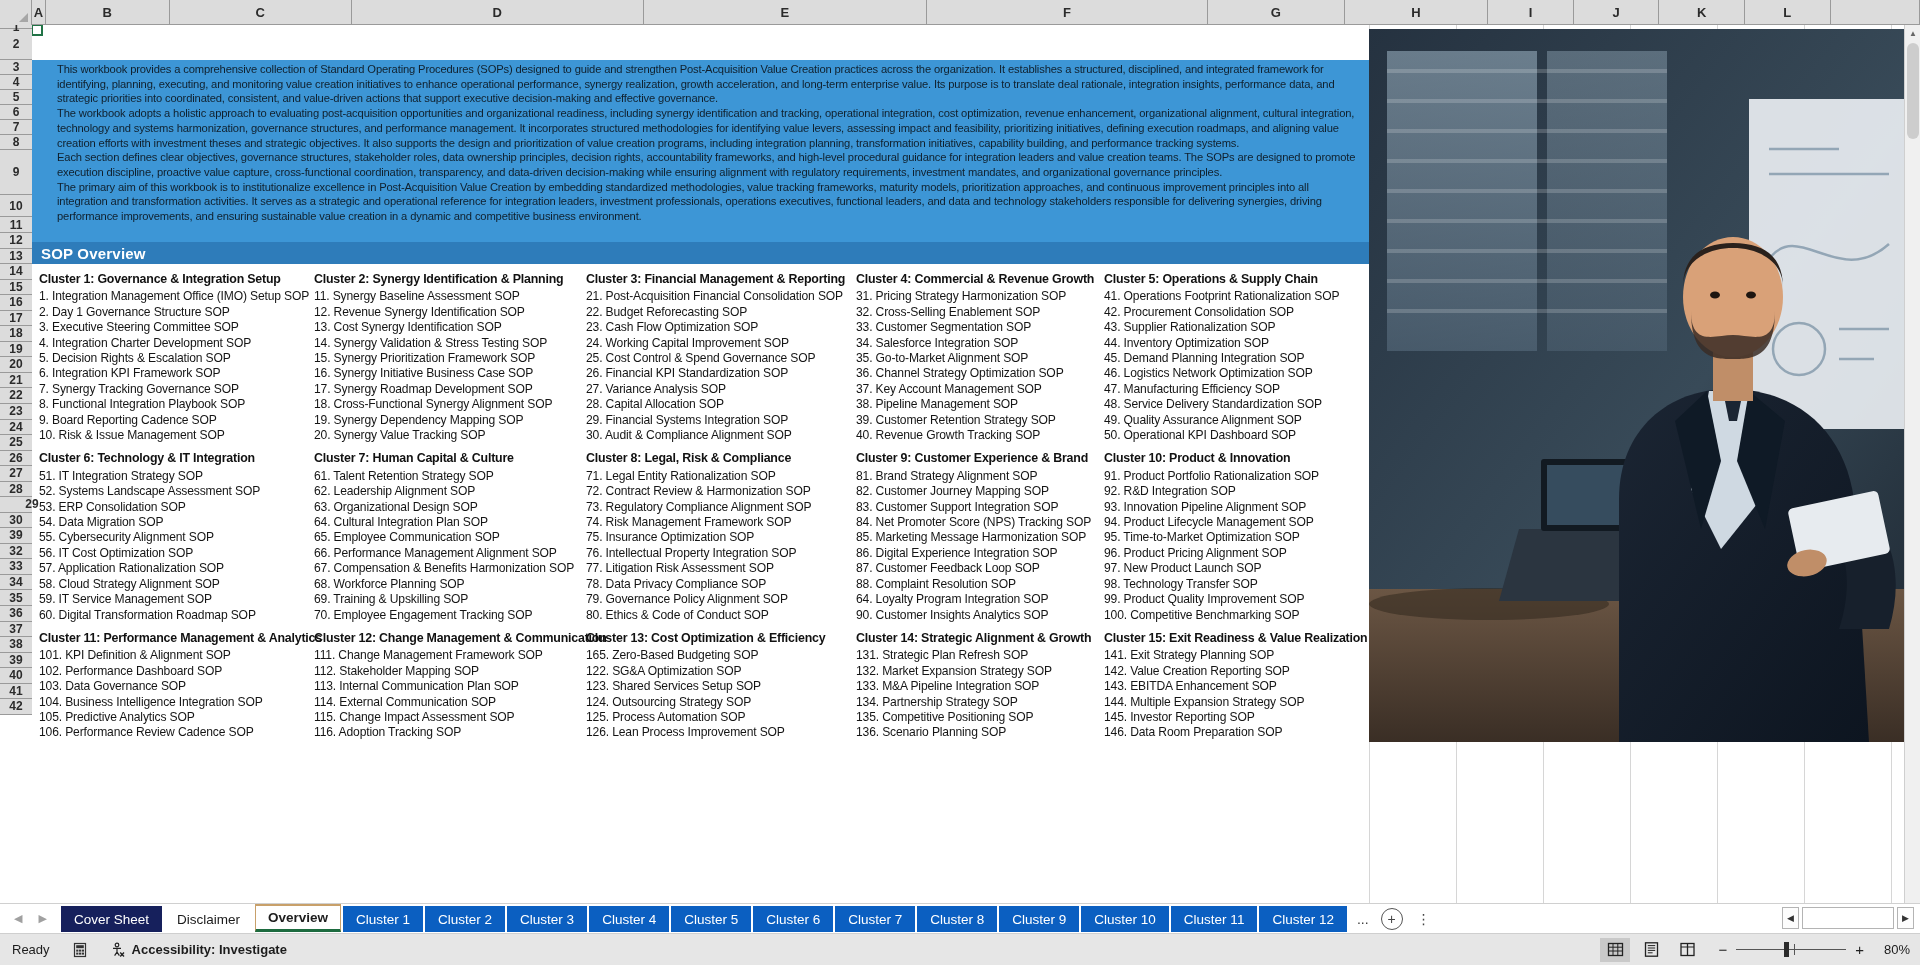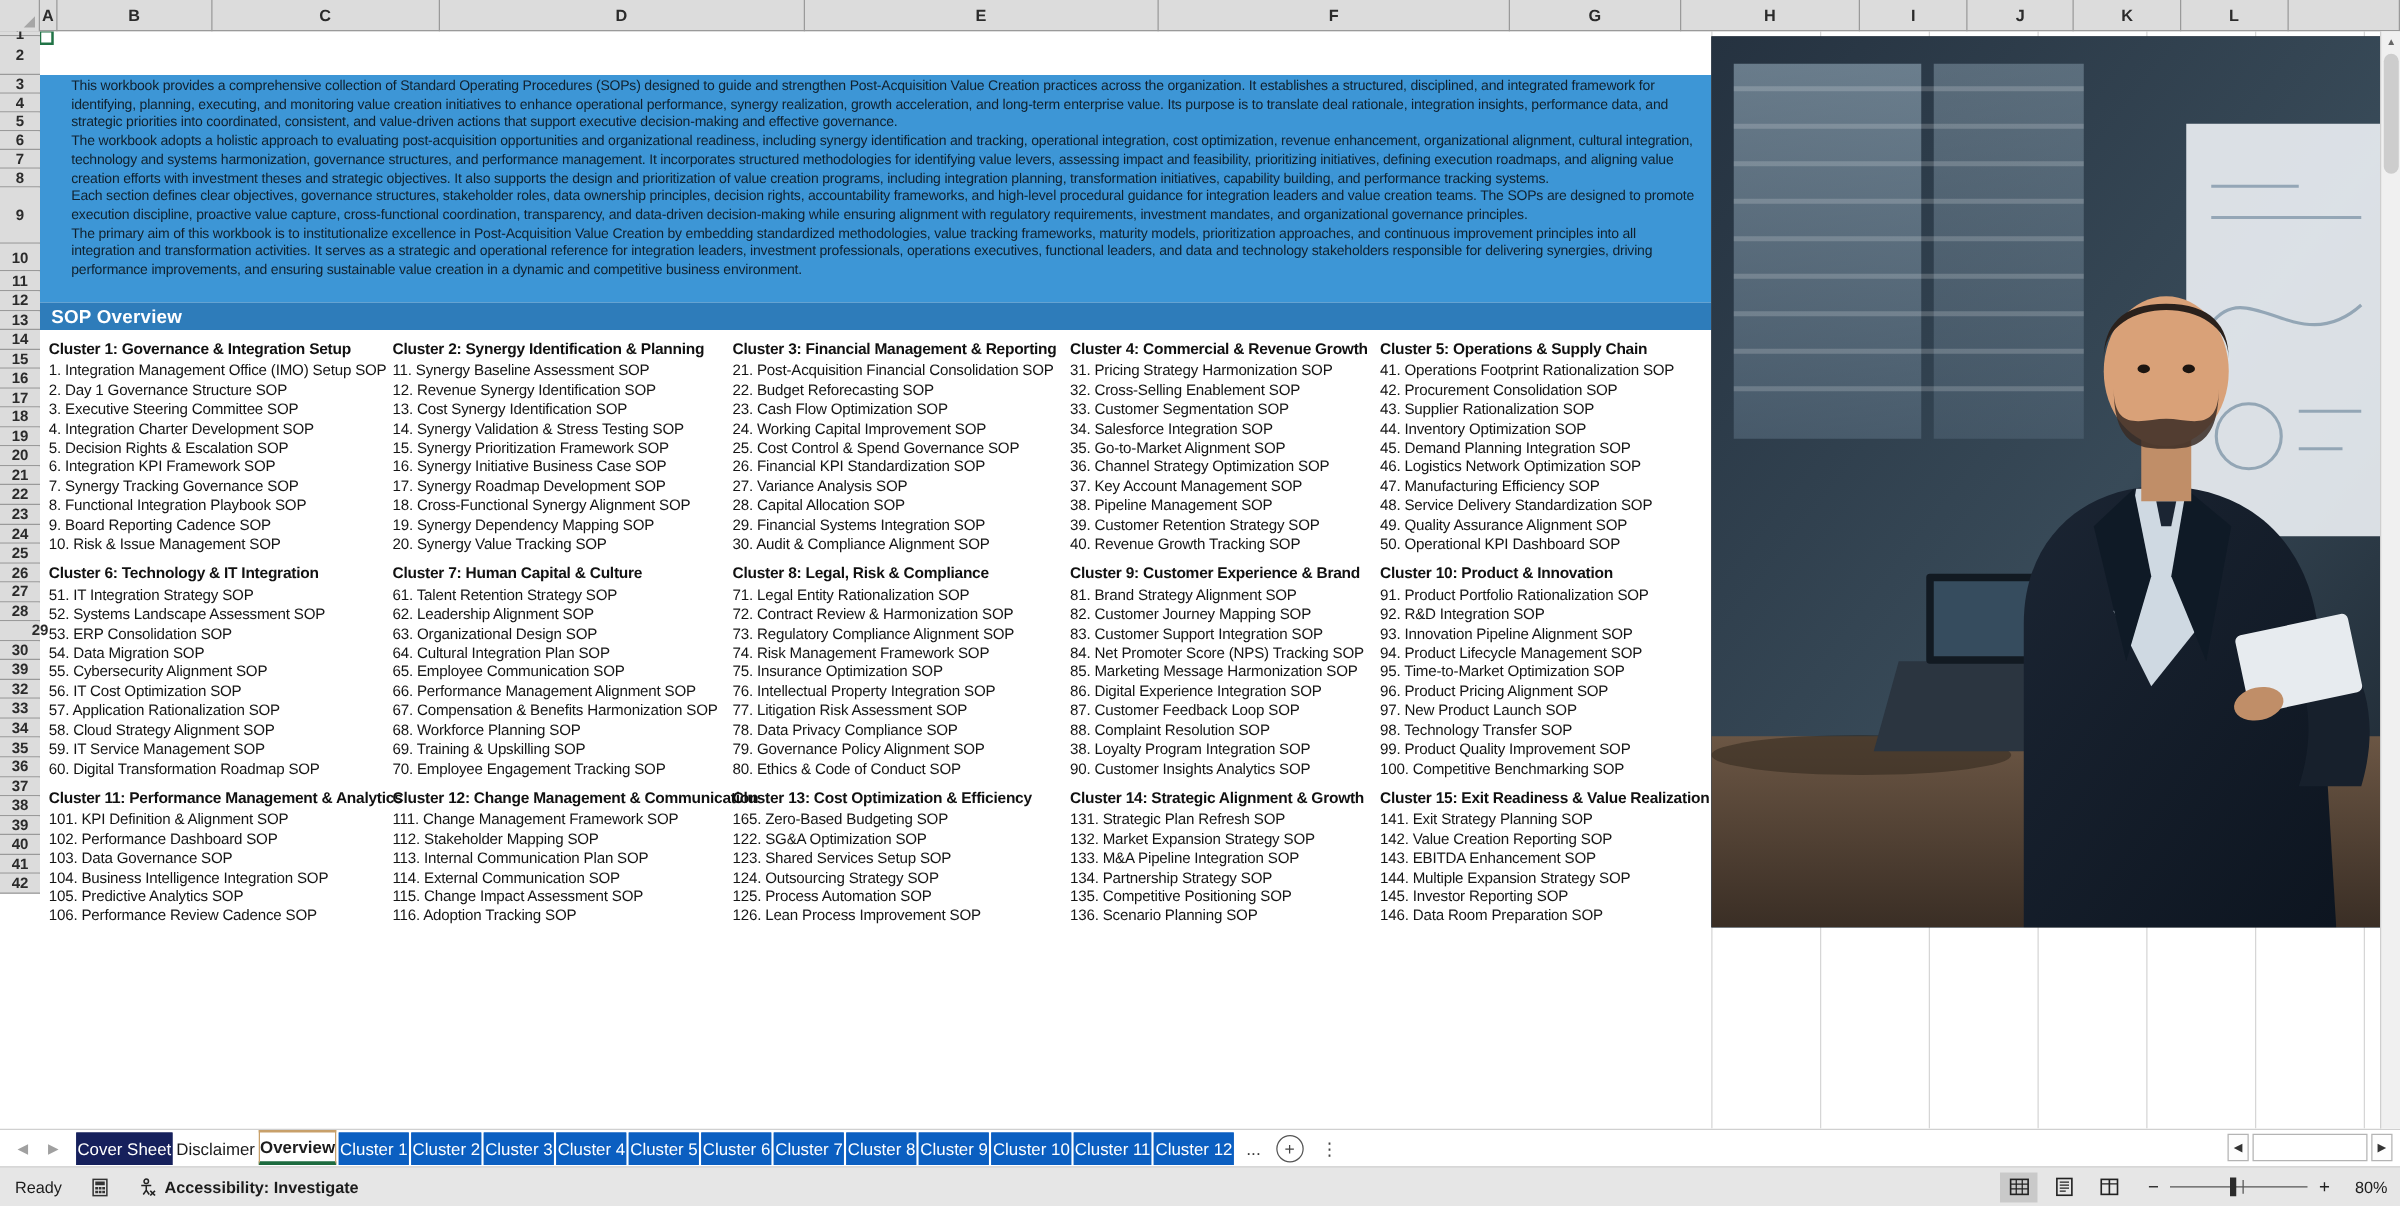--- a/index.html
+++ b/index.html
@@ -128,21 +128,21 @@
 
   
   .tabbar {
     height: 30px; background: #ffffff; display: flex; align-items: stretch;
     border-top: 1px solid #d0d0d0; position: relative; padding-left: 6px;
   }
   .navarrows { display: flex; align-items: center; gap: 16px; padding: 0 14px 0 8px; color: #a0a0a0; }
   .navarrows span { font-size: 11px; }
   .tabs { display: flex; align-items: stretch; gap: 2px; }
   .tab {
-    display: flex; align-items: center; padding: 0 0;
+    display: flex; align-items: center; padding: 0 12px;
     font-size: 13.5px; color: #ffffff; background: #0b5fc1;
     border: 1px solid #0b5fc1; white-space: nowrap; height: 26px;
     margin-top: 2px;
   }
   .tab.dark { background: #16205c; border-color:#16205c; }
   .tab.plain { background: #ffffff; color: #1a1a1a; border-color:#ffffff; }
   .tab.active {
     background: #ffffff; color: #1d1d1d; font-weight: bold;
     border: 1px solid #c8a06a; border-top: 2px solid #c8a06a;
     border-bottom: 3px solid #1d6b3f; height: 28px; margin-top: 0;
@@ -389,21 +389,21 @@
             <div class="cluster-col c3">
               <div class="cluster-head">Cluster 9: Customer Experience &amp; Brand</div>
               <div class="cluster-item">81. Brand Strategy Alignment SOP</div>
               <div class="cluster-item">82. Customer Journey Mapping SOP</div>
               <div class="cluster-item">83. Customer Support Integration SOP</div>
               <div class="cluster-item">84. Net Promoter Score (NPS) Tracking SOP</div>
               <div class="cluster-item">85. Marketing Message Harmonization SOP</div>
               <div class="cluster-item">86. Digital Experience Integration SOP</div>
               <div class="cluster-item">87. Customer Feedback Loop SOP</div>
               <div class="cluster-item">88. Complaint Resolution SOP</div>
-              <div class="cluster-item">38. Loyalty Program Integration SOP</div>
+              <div class="cluster-item">64. Loyalty Program Integration SOP</div>
               <div class="cluster-item">90. Customer Insights Analytics SOP</div>
             </div>
             <div class="cluster-col c4">
               <div class="cluster-head">Cluster 10: Product &amp; Innovation</div>
               <div class="cluster-item">91. Product Portfolio Rationalization SOP</div>
               <div class="cluster-item">92. R&amp;D Integration SOP</div>
               <div class="cluster-item">93. Innovation Pipeline Alignment SOP</div>
               <div class="cluster-item">94. Product Lifecycle Management SOP</div>
               <div class="cluster-item">95. Time-to-Market Optimization SOP</div>
               <div class="cluster-item">96. Product Pricing Alignment SOP</div>

